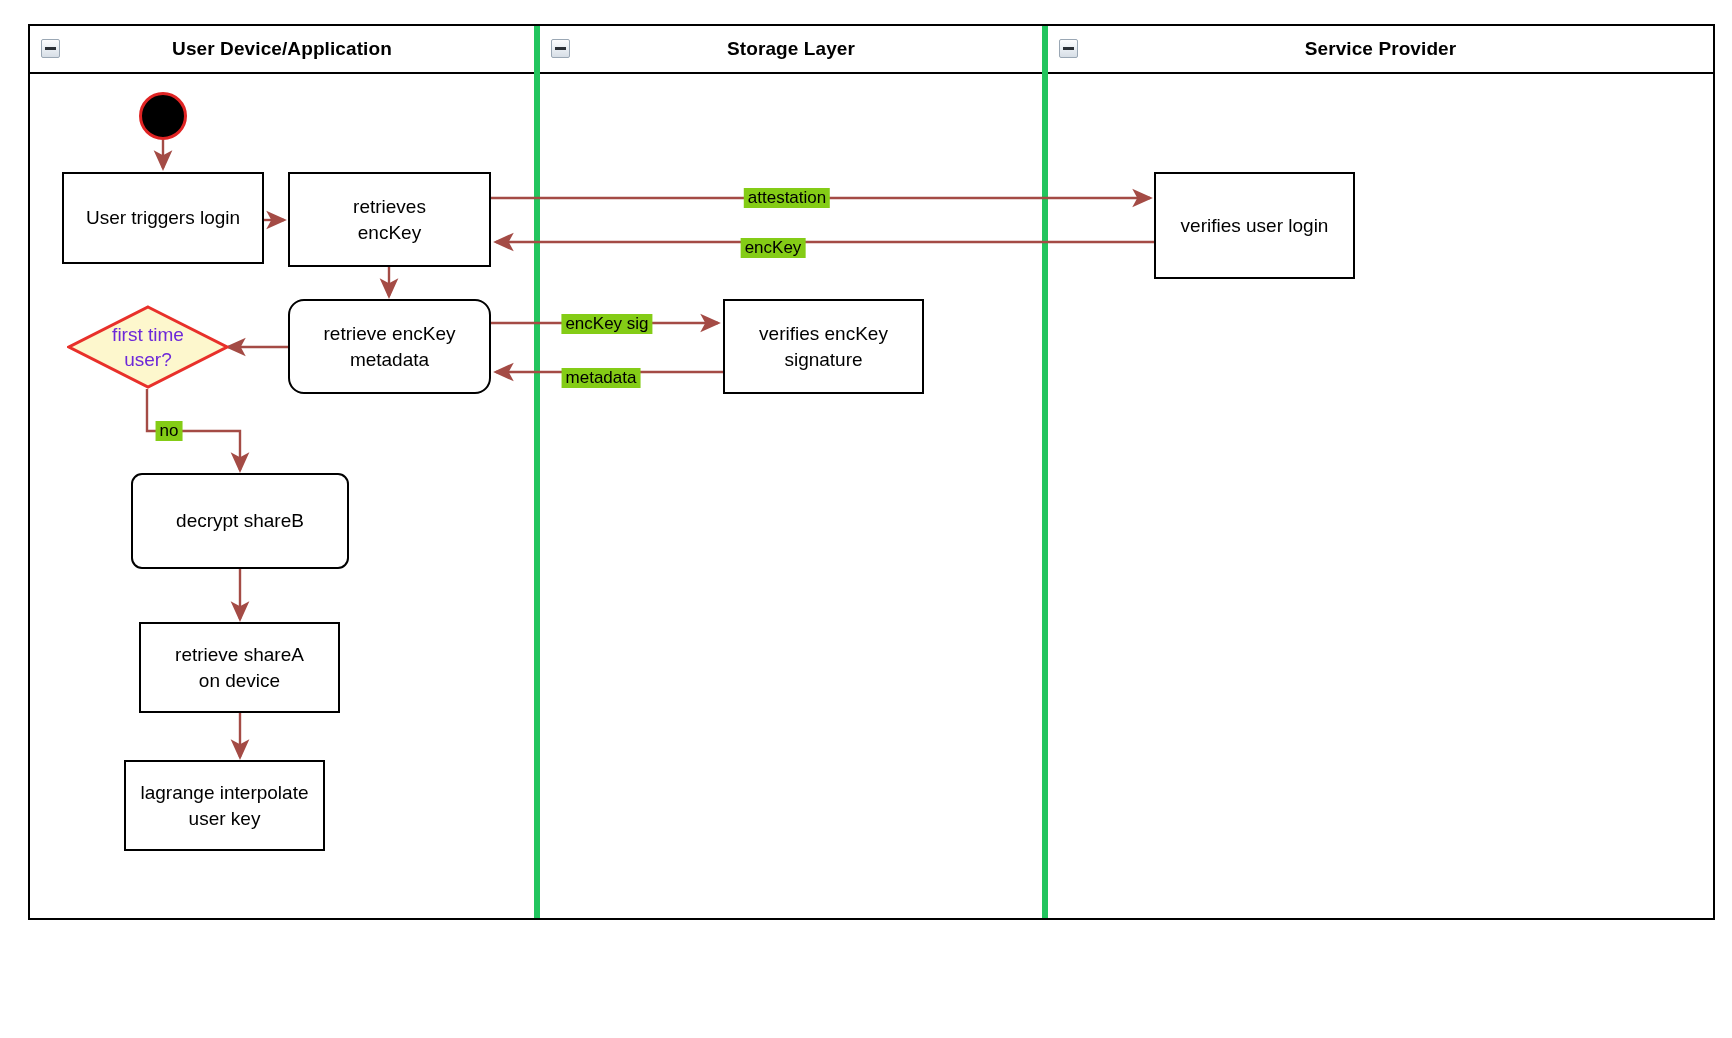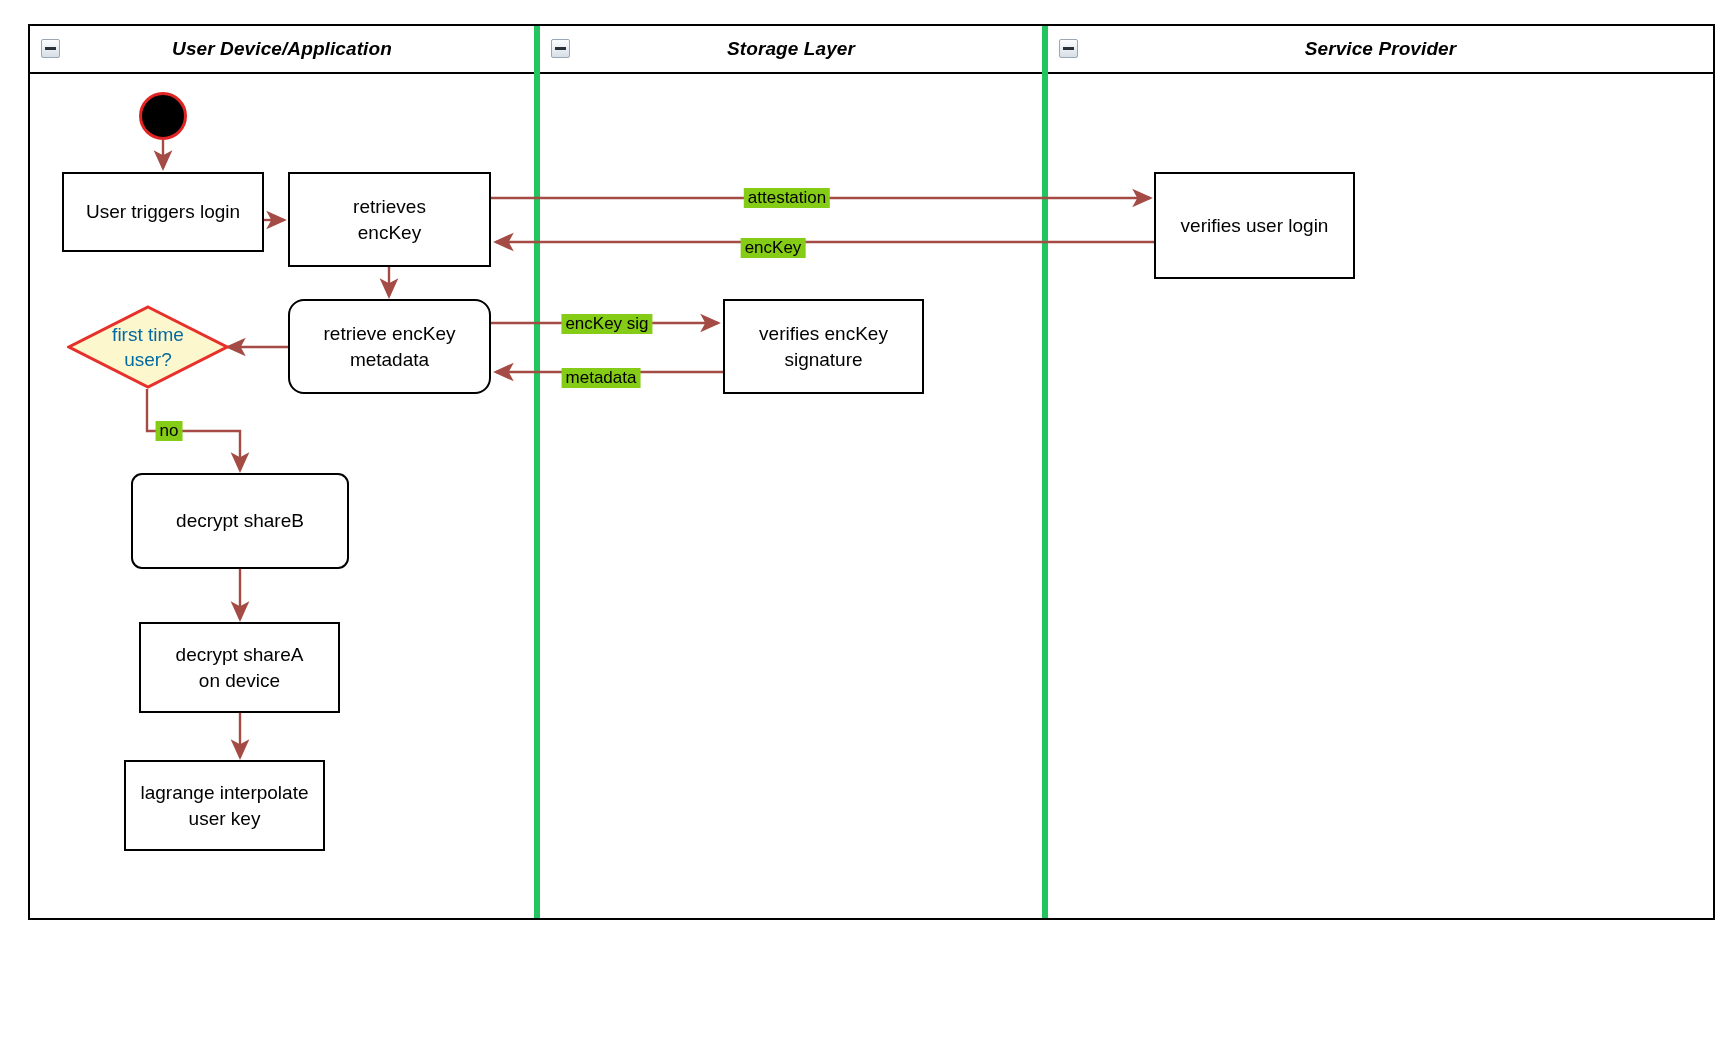--- a/index.html
+++ b/index.html
@@ -47,21 +47,20 @@
     align-items: center;
     justify-content: center;
     background: #ffffff;
   }
   .lane-title {
     font-size: 19px;
     font-weight: bold;
     color: #000000;
     letter-spacing: .1px;
     white-space: nowrap;
-    font-style: italic;
   }
   .collapse-icon {
     position: absolute;
     left: 11px;
     top: 13px;
     width: 19px;
     height: 19px;
     box-sizing: border-box;
     border: 1px solid #9aa7b4;
     border-radius: 2px;
@@ -106,21 +105,21 @@
   }
 
   .decision {
     position: absolute;
     display: flex;
     align-items: center;
     justify-content: center;
     text-align: center;
     font-size: 19px;
     line-height: 25px;
-    color: #0369a1;
+    color: #6d28d9;
   }
   .decision .shape {
     position: absolute;
     left: 0; top: 0;
     width: 100%; height: 100%;
   }
   .decision .dtext {
     position: relative;
     z-index: 2;
     white-space: pre-line;
@@ -212,21 +211,21 @@
   </svg>
 
   <div class="edge-label" style="left:787px; top:198px;">attestation</div>
   <div class="edge-label" style="left:773px; top:248px;">encKey</div>
   <div class="edge-label" style="left:607px; top:324px;">encKey sig</div>
   <div class="edge-label" style="left:601px; top:378px;">metadata</div>
   <div class="edge-label" style="left:169px; top:431px;">no</div>
 
   <div class="start-node" style="left:139px; top:92px;"></div>
 
-  <div class="node" style="left:62px; top:172px; width:202px; height:80px;">
+  <div class="node" style="left:62px; top:172px; width:202px; height:92px;">
     <span>User triggers login</span>
   </div>
 
   <div class="node" style="left:288px; top:172px; width:203px; height:95px;">
     <span>retrieves
 encKey</span>
   </div>
 
   <div class="node" style="left:288px; top:299px; width:203px; height:95px;border-radius:16px;">
     <span>retrieve encKey
@@ -239,21 +238,21 @@
     </svg>
     <div class="dtext">first time
 user?</div>
   </div>
 
   <div class="node" style="left:131px; top:473px; width:218px; height:96px;border-radius:11px;">
     <span>decrypt shareB</span>
   </div>
 
   <div class="node" style="left:139px; top:622px; width:201px; height:91px;">
-    <span>decrypt shareA
+    <span>retrieve shareA
 on device</span>
   </div>
 
   <div class="node" style="left:124px; top:760px; width:201px; height:91px;">
     <span>lagrange interpolate
 user key</span>
   </div>
 
   <div class="node" style="left:723px; top:299px; width:201px; height:95px;">
     <span>verifies encKey

